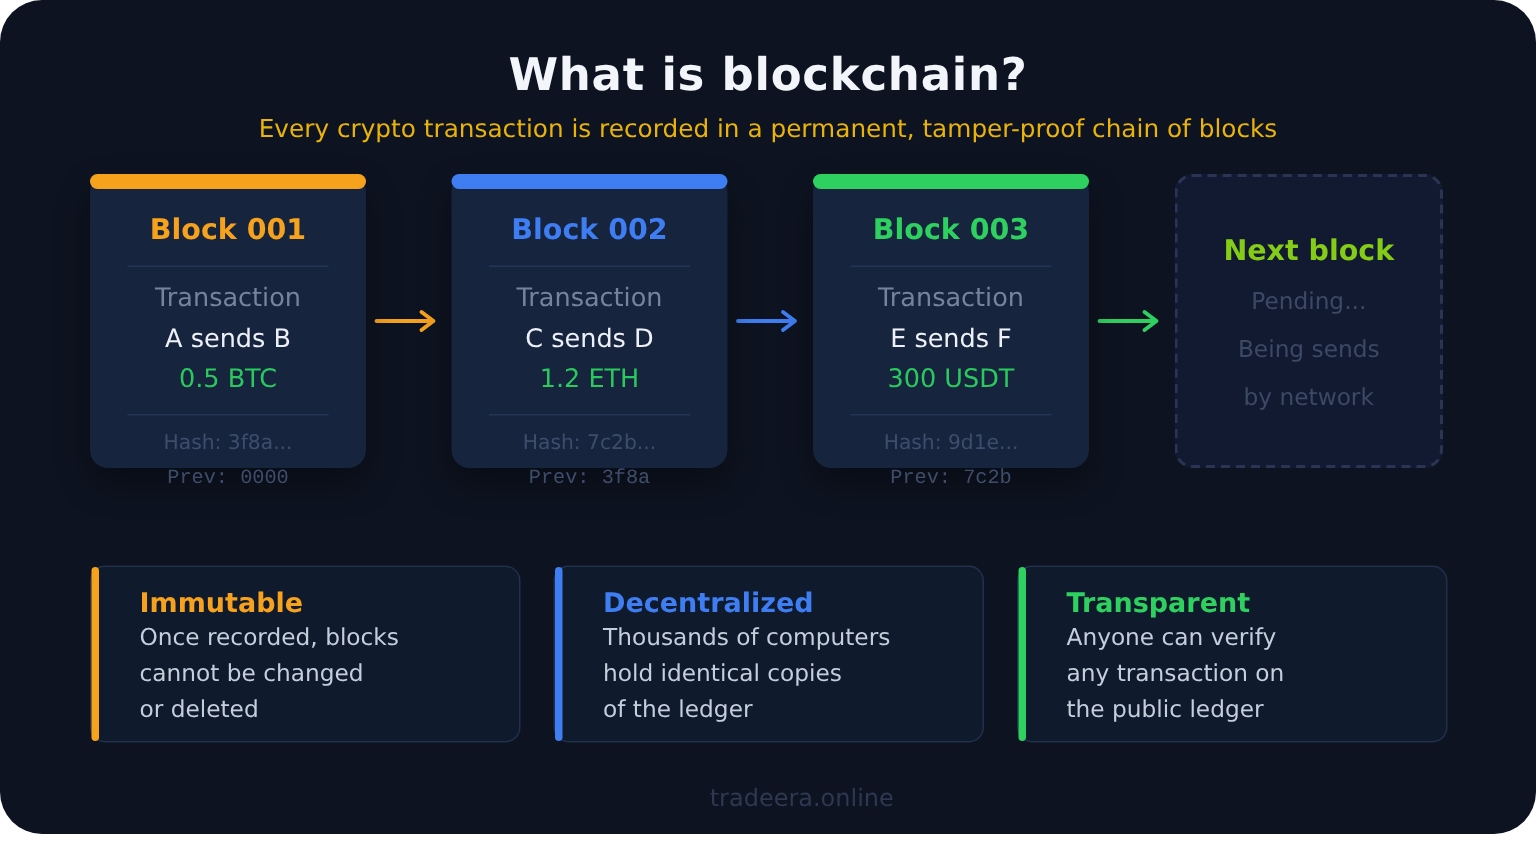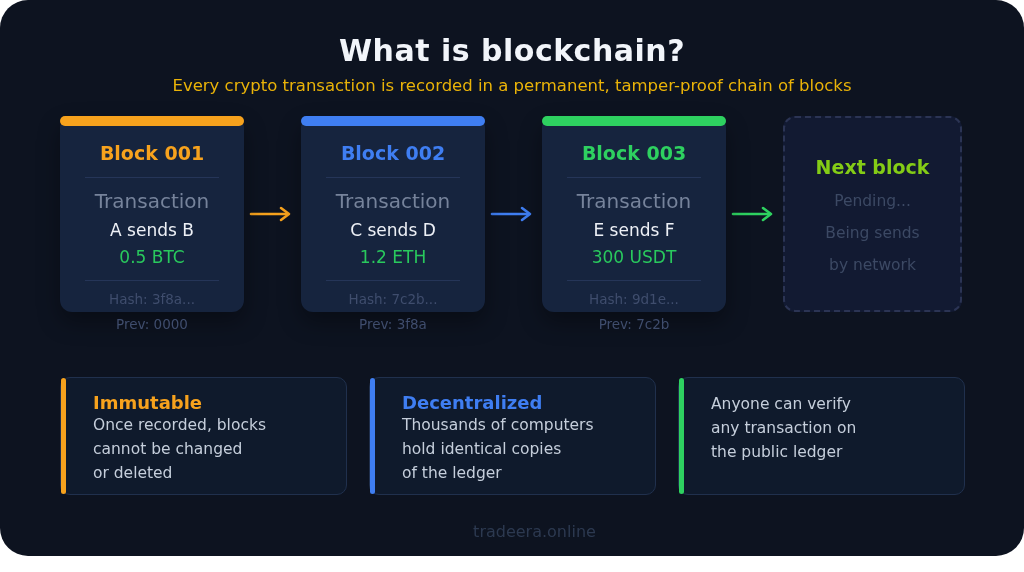--- a/index.html
+++ b/index.html
@@ -42,25 +42,25 @@
     position: absolute; top: 0; left: 0; right: 0; height: 10px;
     border-radius: 6px; background: var(--accent);
   }
   .block-title {
     padding-top: 26px;
     font-size: 19px; font-weight: 700; color: var(--accent);
   }
   .block-divider {
     height: 1px; background: #253558; margin: 13px 25px 0 25px;
   }
-  .tx-label { margin-top: 11px; font-size: 20px; color: #76839b; }
+  .tx-label { margin-top: 11px; font-size: 17px; color: #76839b; }
   .tx-parties { margin-top: 7px; font-size: 17px; color: #edf0f6; }
   .tx-amount { margin-top: 7px; font-size: 17px; color: #29c95d; }
   .block-hash { margin-top: 10px; font-size: 13.5px; color: #3f4d6d; }
-  .block-prev { margin-top: 9px; font-size: 13.5px; color: #3f4d6d; }
+  .block-prev { margin-top: 9px; font-size: 13.5px; color: #3f4d6d; font-family: Liberation Mono, monospace; }
 
   .arrow-cell {
     flex: 1; display: flex; align-items: center; justify-content: center;
     color: var(--accent);
   }
 
   .next-card {
     width: 179px;
     background: #121a32;
     border: 2px dashed #2b3454;
@@ -188,20 +188,21 @@
     <div class="feature-card" style="--accent: #3f7ef2;">
       <div class="feature-bar"></div>
       <div class="feature-title">Decentralized</div>
       <div class="feature-line">Thousands of computers</div>
       <div class="feature-line">hold identical copies</div>
       <div class="feature-line">of the ledger</div>
     </div>
 
     <div class="feature-card" style="--accent: #2ed160;">
       <div class="feature-bar"></div>
+      <div class="feature-title">Transparent</div>
       <div class="feature-line">Anyone can verify</div>
       <div class="feature-line">any transaction on</div>
       <div class="feature-line">the public ledger</div>
     </div>
 
   </div>
 
   <div class="footer">tradeera.online</div>
 
 </div>

